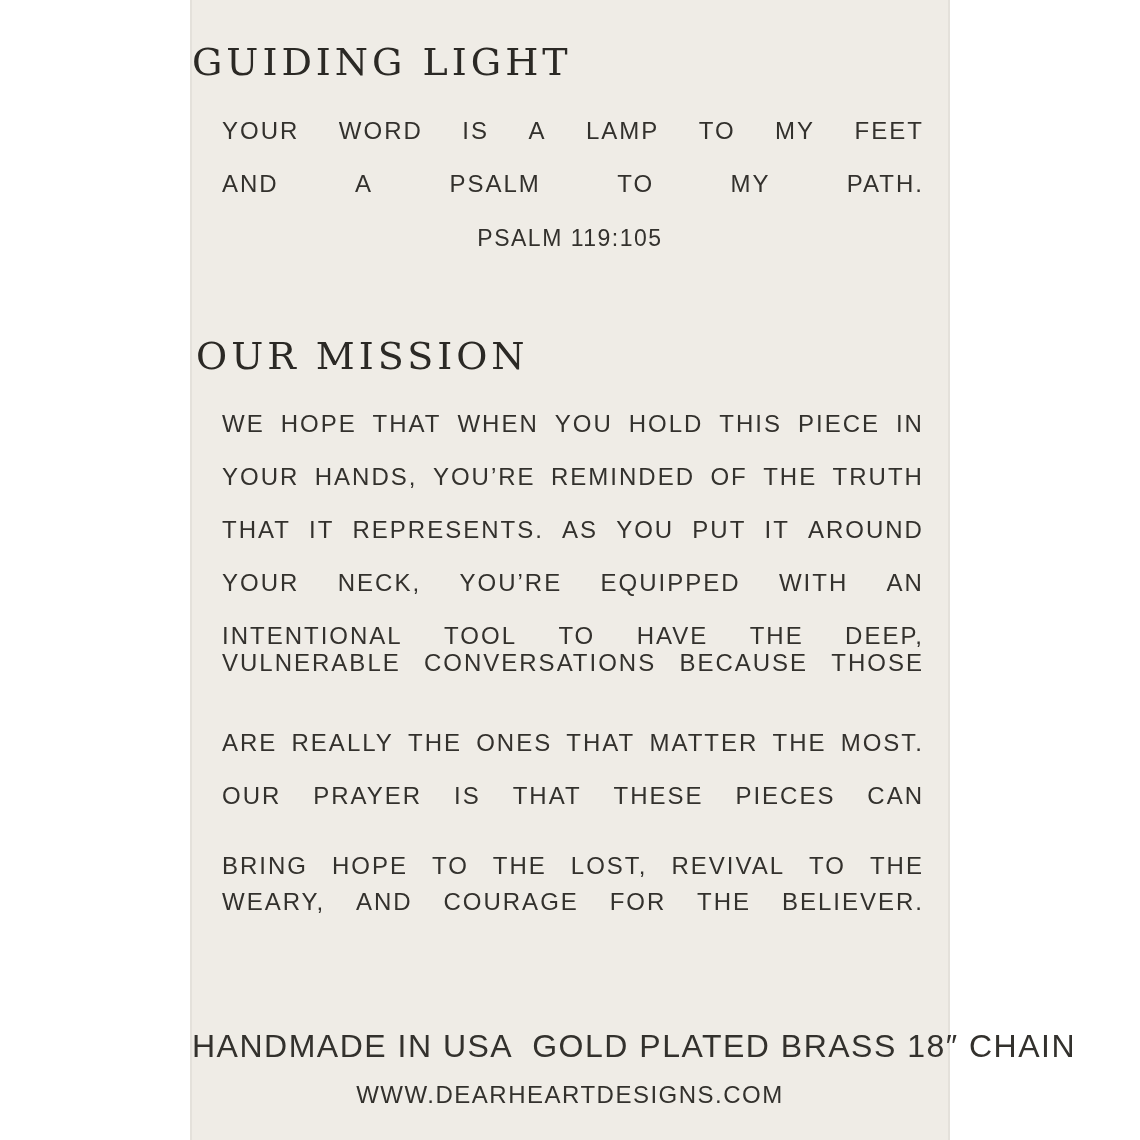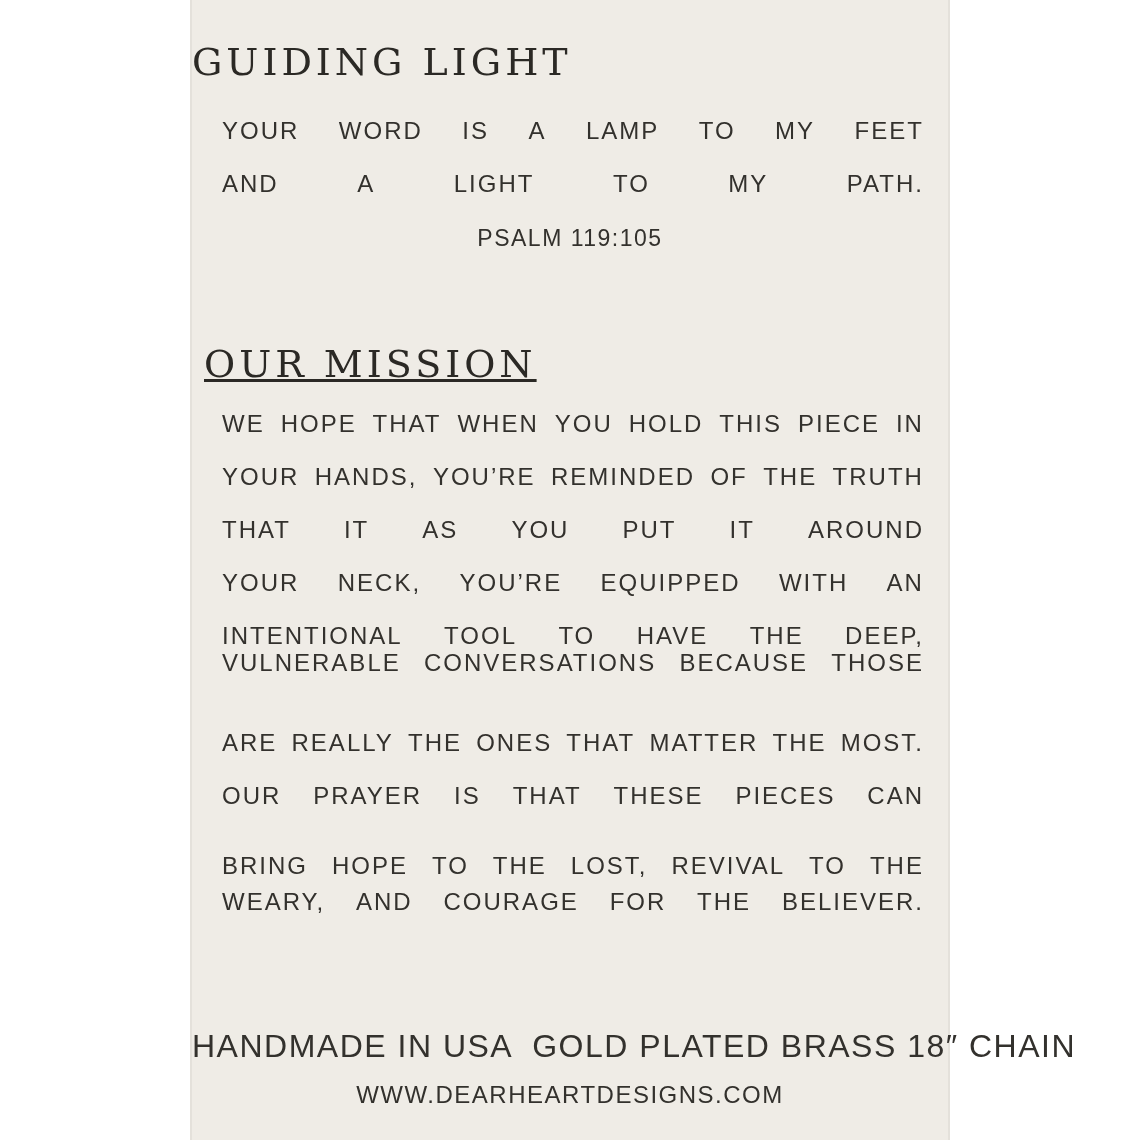--- a/index.html
+++ b/index.html
@@ -37,29 +37,29 @@
         <span>IS</span>
         <span>A</span>
         <span>LAMP</span>
         <span>TO</span>
         <span>MY</span>
         <span>FEET</span>
       </div>
       <div class="line" style="top: 169px;">
         <span>AND</span>
         <span>A</span>
-        <span>LIGHT</span>
+        <span>PSALM</span>
         <span>TO</span>
         <span>MY</span>
         <span>PATH.</span>
       </div>
     </div>
   <div class="center" style="top:223px;">PSALM 119:105</div>
 
-  <h2 class="title" style="top:330px;margin:12px;text-decoration:underline;">OUR MISSION</h2>
+  <h2 class="title" style="top:330px;margin:4px;">OUR MISSION</h2>
   <div id="mission">
       <div class="line" style="top: 409px;">
         <span>WE</span>
         <span>HOPE</span>
         <span>THAT</span>
         <span>WHEN</span>
         <span>YOU</span>
         <span>HOLD</span>
         <span>THIS</span>
         <span>PIECE</span>
@@ -70,20 +70,21 @@
         <span>HANDS,</span>
         <span>YOU’RE</span>
         <span>REMINDED</span>
         <span>OF</span>
         <span>THE</span>
         <span>TRUTH</span>
       </div>
       <div class="line" style="top: 515.2px;">
         <span>THAT</span>
         <span>IT</span>
+        <span>REPRESENTS.</span>
         <span>AS</span>
         <span>YOU</span>
         <span>PUT</span>
         <span>IT</span>
         <span>AROUND</span>
       </div>
       <div class="line" style="top: 568.3px;">
         <span>YOUR</span>
         <span>NECK,</span>
         <span>YOU’RE</span>

